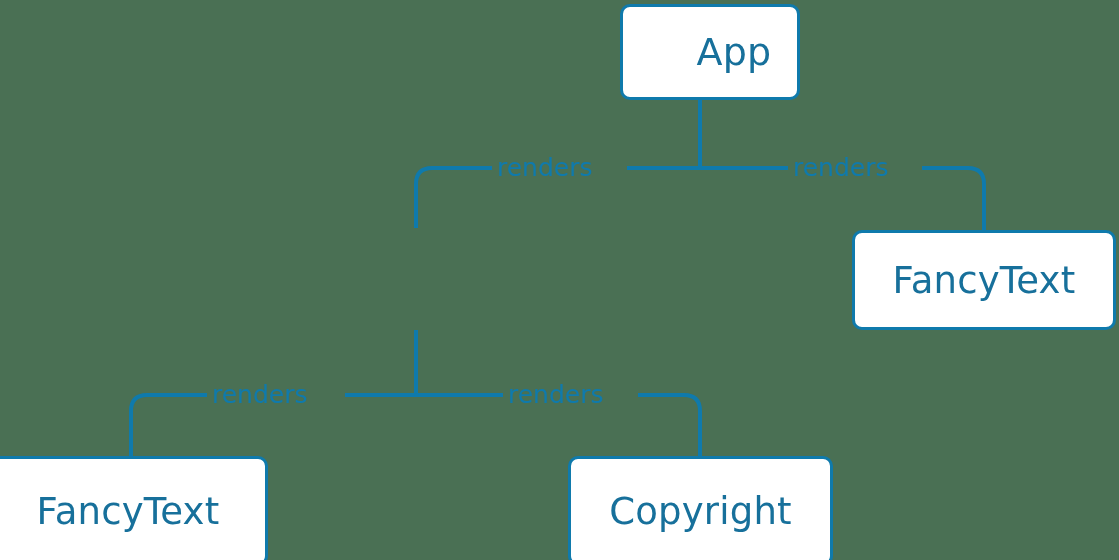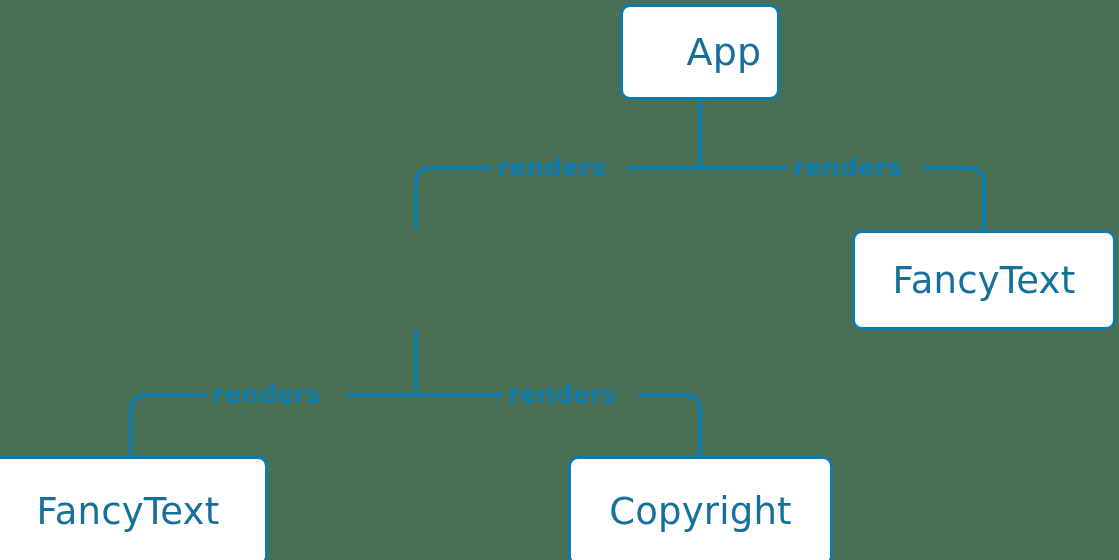--- a/index.html
+++ b/index.html
@@ -39,38 +39,38 @@
     z-index: 2;
   }
   .node-label {
     color: #17709b;
     font-size: 37px;
     font-weight: 400;
     letter-spacing: 0.2px;
     white-space: nowrap;
     line-height: 1;
   }
-  .node-app { left: 620px; top: 4px; width: 160px; height: 96px; padding-left: 48px; }
+  .node-app { left: 620px; top: 4px; width: 180px; height: 96px; padding-left: 48px; }
   .node-app .node-label { font-size: 38px; }
   .node-inspiration { left: 196px; top: 228px; width: 462px; height: 102px; }
   .node-inspiration .node-label { font-size: 37px; }
   .node-fancytext-right { left: 852px; top: 230px; width: 264px; height: 100px; }
   .node-fancytext-right .node-label { font-size: 37px; }
   .node-fancytext-left {
     left: -12px; top: 456px; width: 280px; height: 110px;
     border-bottom-left-radius: 10px; border-bottom-right-radius: 10px;
   }
   .node-fancytext-left .node-label { font-size: 37px; }
   .node-copyright { left: 568px; top: 456px; width: 265px; height: 110px; }
   .node-copyright .node-label { font-size: 37px; }
   .edge-label {
     position: absolute;
     color: #0f7aac;
     font-size: 25px;
-    font-weight: 700;
+    font-weight: 400;
     white-space: nowrap;
     z-index: 3;
     line-height: 1;
     text-align: center;
   }
   .lbl-app-left   { left: 497px; top: 155px; }
   .lbl-app-right  { left: 793px; top: 155px; }
   .lbl-insp-left  { left: 212px; top: 382px; }
   .lbl-insp-right { left: 508px; top: 382px; }
 </style>

